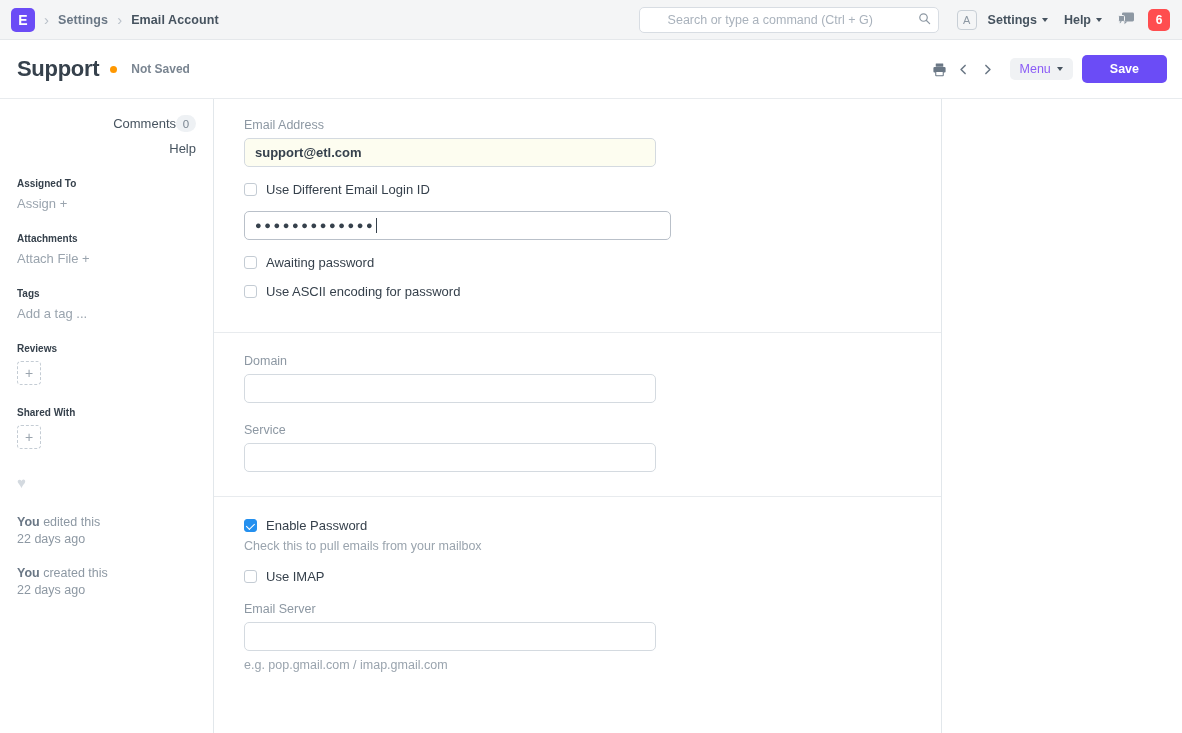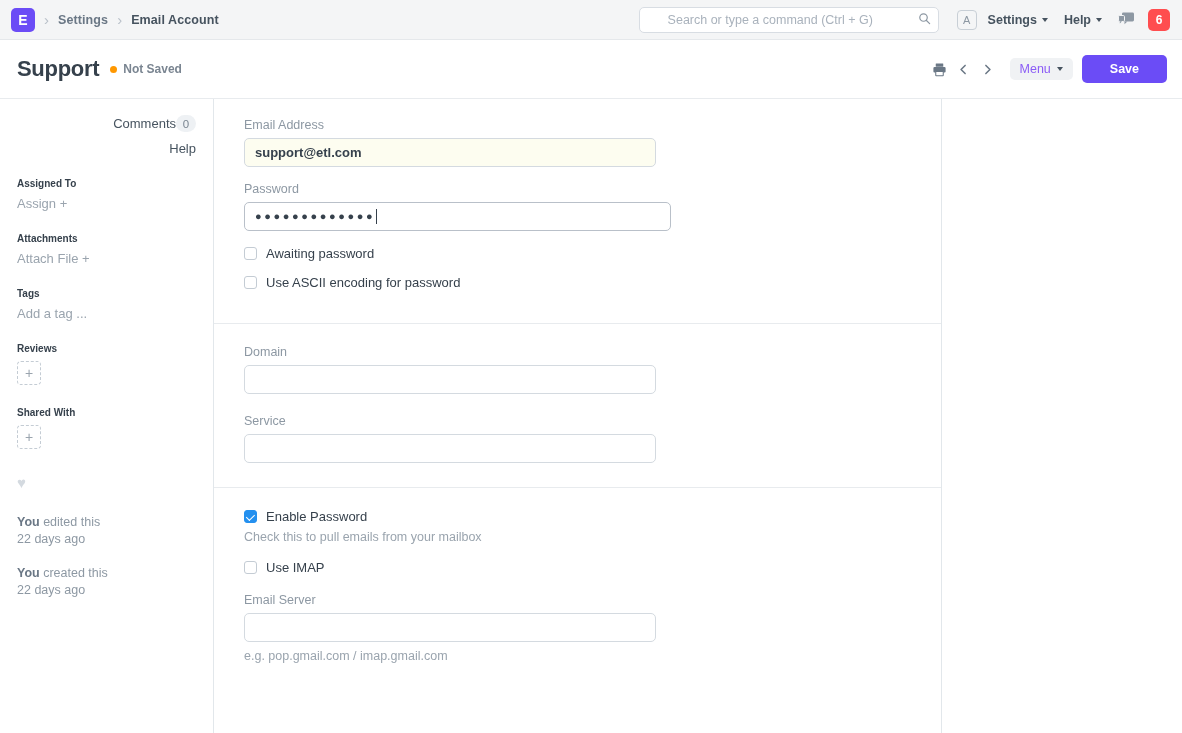--- a/index.html
+++ b/index.html
@@ -120,21 +120,21 @@
     background: #fff;
   }
   .page-title {
     font-size: 22px;
     font-weight: bold;
     color: #36414c;
     letter-spacing: -.3px;
   }
   .status-wrap {
     display: flex; align-items: center;
-    gap: 6px;
+    gap: 14px;
     margin-left: 11px;
   }
   .status-dot {
     width: 7px; height: 7px;
     border-radius: 50%;
     background: #ff9800;
   }
   .status-text {
     font-size: 12px;
     font-weight: bold;
@@ -475,23 +475,26 @@
   </div>
 
   <div class="main">
 
     <div class="form-section">
       <div class="field">
         <label class="field-label">Email Address</label>
         <input class="text-input highlight" type="text" value="support@etl.com" style="">
       </div>
 
+      <div class="check-row">
+        <span class="cbox"></span>
+        <span class="check-label">Use Different Email Login ID</span>
+      </div>
 
       <div class="field">
-        <label class="field-label">Password</label>
         <div class="pw-display">
           <span class="pw-dots">●●●●●●●●●●●●●</span>
           <span class="caretbar"></span>
         </div>
       </div>
 
       <div class="check-row">
         <span class="cbox"></span>
         <span class="check-label">Awaiting password</span>
       </div>

